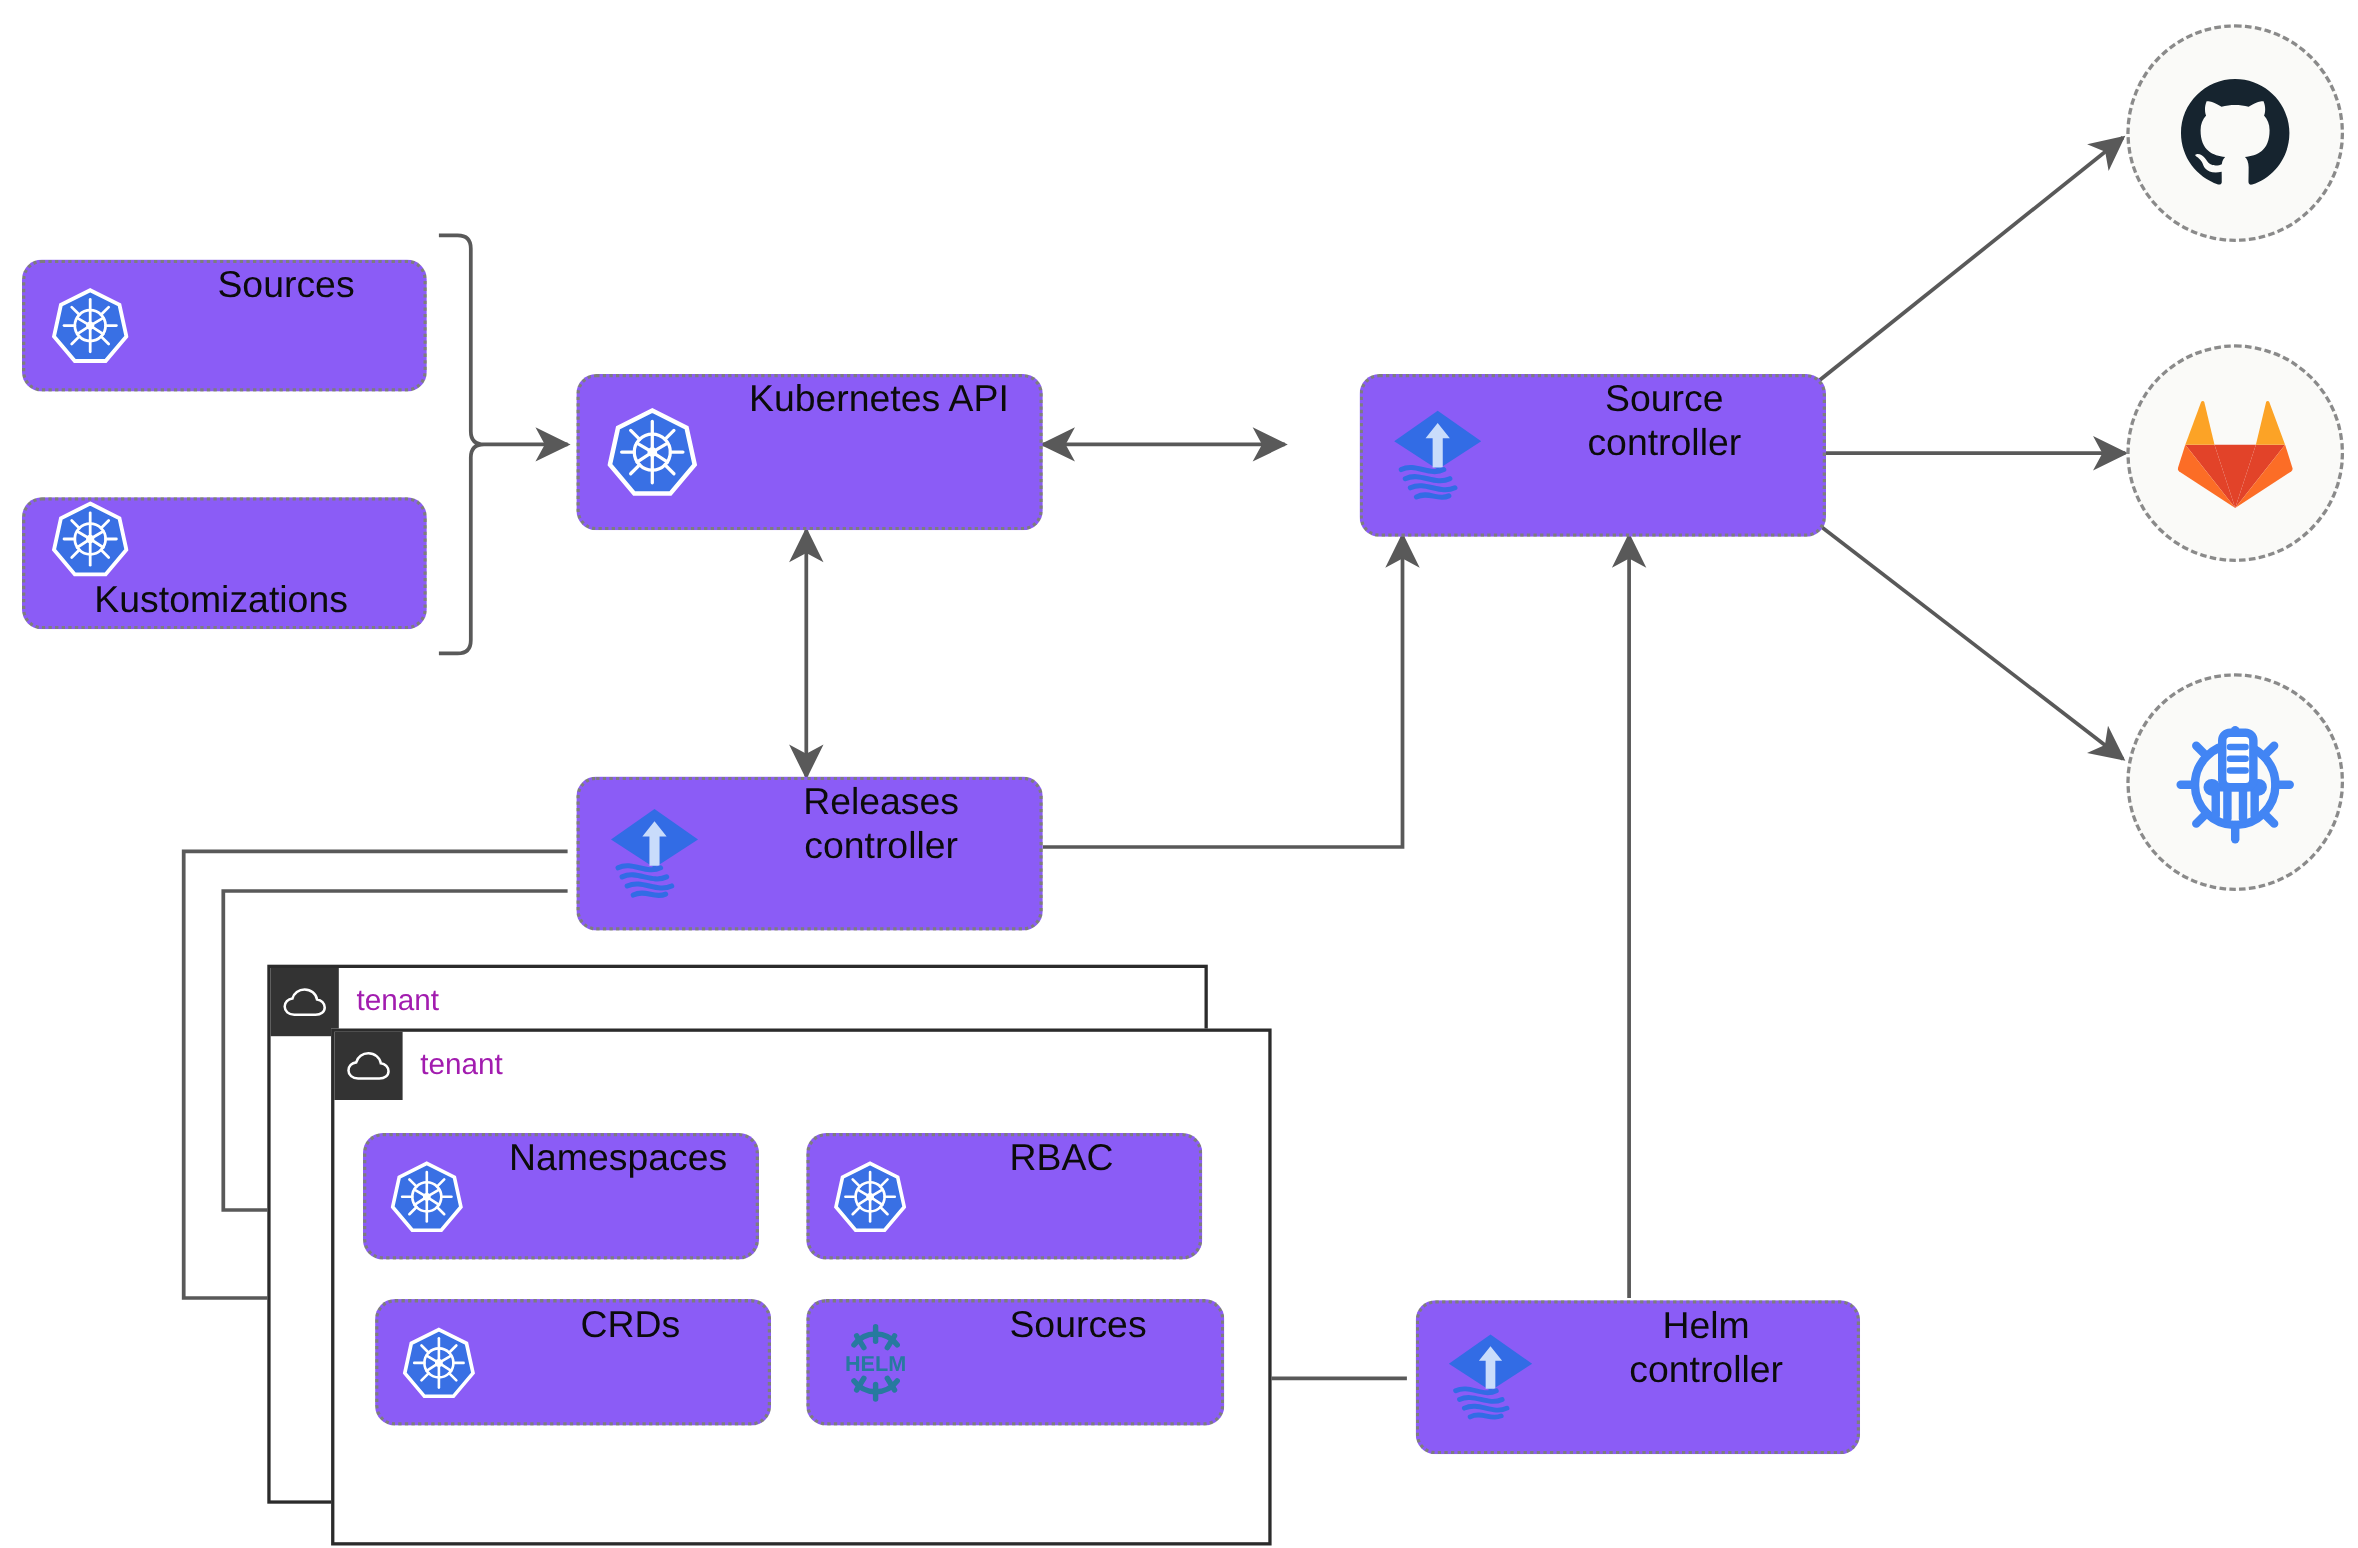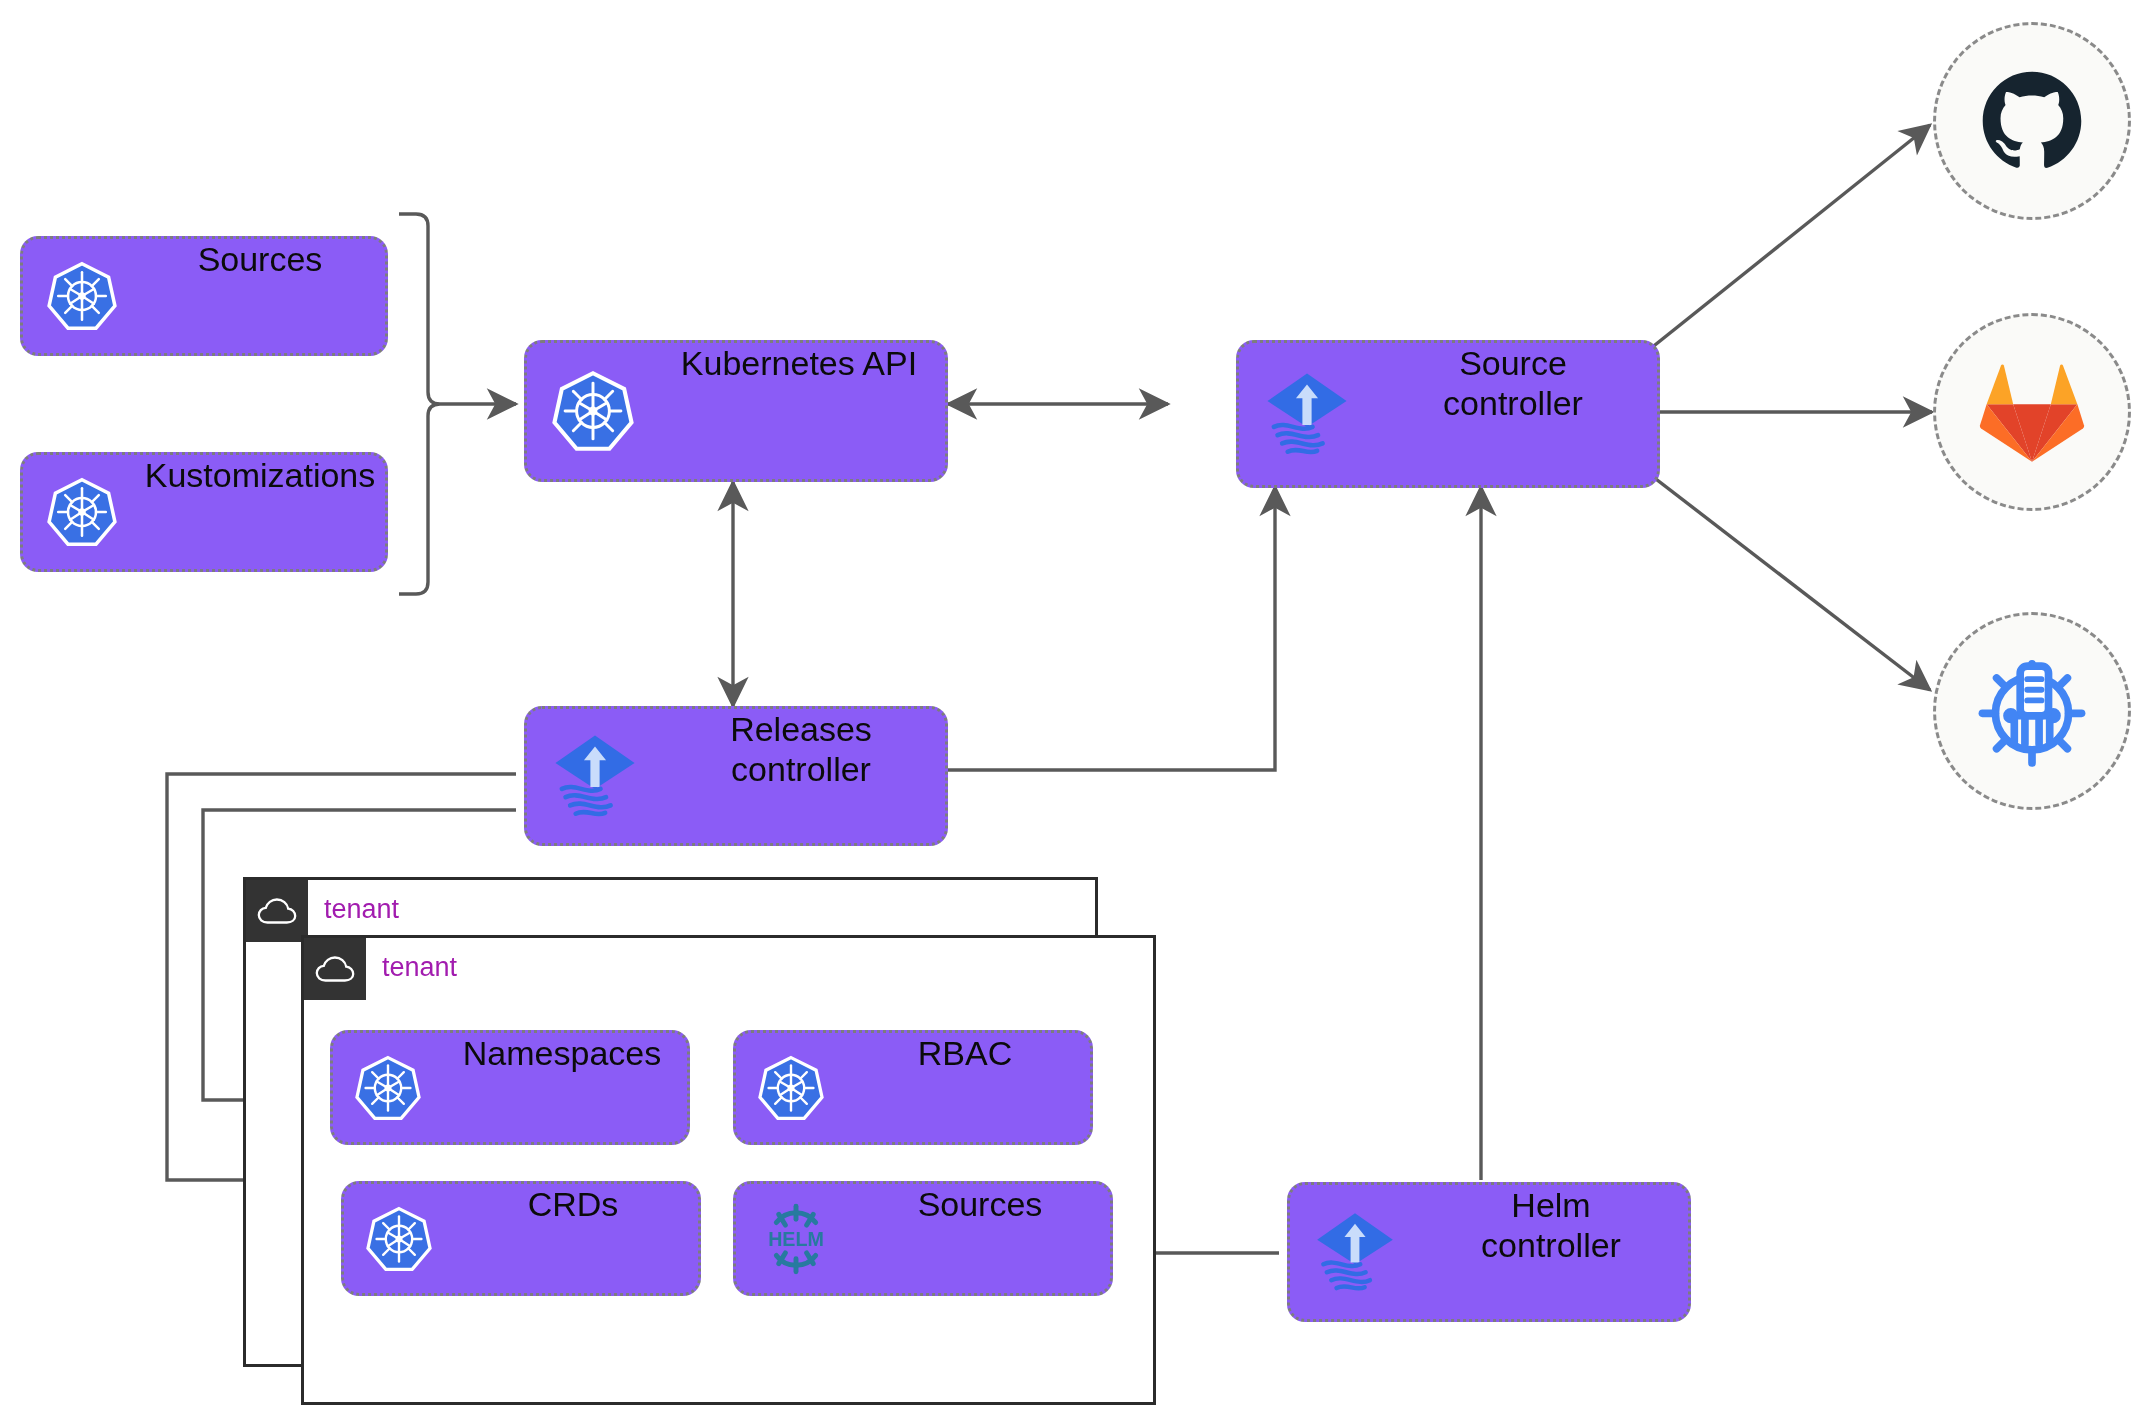--- a/index.html
+++ b/index.html
@@ -154,21 +154,21 @@
           <line x1="50" y1="50" x2="67" y2="61"></line>
           <line x1="50" y1="50" x2="50" y2="70"></line>
           <line x1="50" y1="50" x2="33" y2="61"></line>
           <line x1="50" y1="50" x2="33" y2="40"></line>
         </g>
       </svg>
     </span>
     <span class="lbl">Sources</span>
   </div>
 
-  <div class="node" style="left:20px; top:452px; width:368px; height:120px;">
+  <div class="node" style="left:20px; top:452px; width:368px; height:120px;flex-direction:column;">
     <span class="ico" style="width:118px;">
       <svg width="70" height="70" viewBox="0 0 100 100" aria-hidden="true">
         <path d="M50,4 L88,23 L97,64 L70,96 L30,96 L3,64 L12,23 Z" fill="#3970e4" stroke="#ffffff" stroke-width="5"></path>
         <g fill="none" stroke="#ffffff" stroke-width="3.6" stroke-linecap="round">
           <circle cx="50" cy="50" r="20"></circle>
             <circle cx="50" cy="50" r="3.6" fill="#ffffff"></circle>
           <line x1="50" y1="16" x2="50" y2="30"></line>
             <line x1="50" y1="70" x2="50" y2="84"></line>
           <line x1="16" y1="50" x2="30" y2="50"></line>
             <line x1="70" y1="50" x2="84" y2="50"></line>

